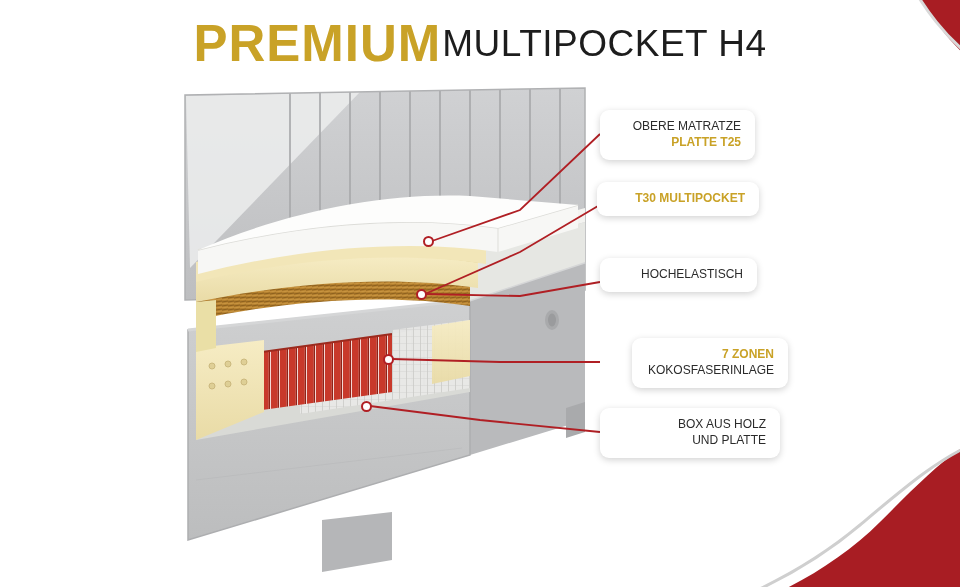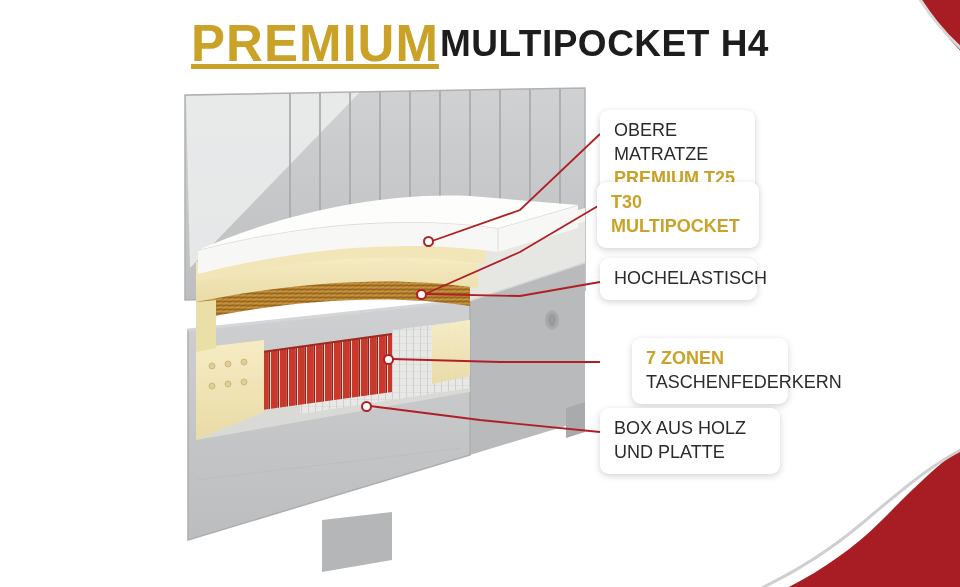--- a/index.html
+++ b/index.html
@@ -46,40 +46,39 @@
     width: 960px;
     text-align: center;
     white-space: nowrap;
   }
   .title-premium {
     font-size: 51px;
     font-weight: bold;
     color: #c9a227;
     letter-spacing: 1px;
     vertical-align: middle;
-    text-decoration: underline;
   }
   .title-rest {
     font-size: 37px;
-    font-weight: bold;
+    font-weight: normal;
     color: #1d1d1d;
     letter-spacing: 0.5px;
     vertical-align: middle;
     margin-left: 1px;
   }
   
   .callout {
     position: absolute;
     background: #ffffff;
     border-radius: 9px;
     box-shadow: 0 2px 7px rgba(0,0,0,0.18);
     padding: 9px 14px;
-    text-align: left;
+    text-align: right;
     line-height: 1.32;
-    font-size: 18px;
+    font-size: 12px;
     color: #2b2b2b;
     box-sizing: border-box;
   }
   .callout .accent {
     color: #c9a227;
     font-weight: bold;
   }
   .callout .plain {
     color: #2b2b2b;
   }
@@ -276,34 +275,34 @@
     </g>
   </svg>
 
   <div class="dot" style="left:423px; top:236px;"></div>
   <div class="dot" style="left:416px; top:289px;"></div>
   <div class="dot" style="left:383px; top:354px;"></div>
   <div class="dot" style="left:361px; top:401px;"></div>
 
   <div class="callout c1">
     <div class="plain">OBERE MATRATZE</div>
-    <div class="accent">PREMIUM T25</div>
+    <div class="accent">PLATTE T25</div>
   </div>
 
   <div class="callout c2">
     <div class="accent">T30 MULTIPOCKET</div>
   </div>
 
   <div class="callout c3">
     <div class="plain">HOCHELASTISCH</div>
   </div>
 
   <div class="callout c4">
     <div class="accent">7 ZONEN</div>
-    <div class="plain">TASCHENFEDERKERN</div>
+    <div class="plain">KOKOSFASERINLAGE</div>
   </div>
 
   <div class="callout c5">
     <div class="plain">BOX AUS HOLZ</div>
     <div class="plain">UND PLATTE</div>
   </div>
 
 </div>
 
 </body></html>

